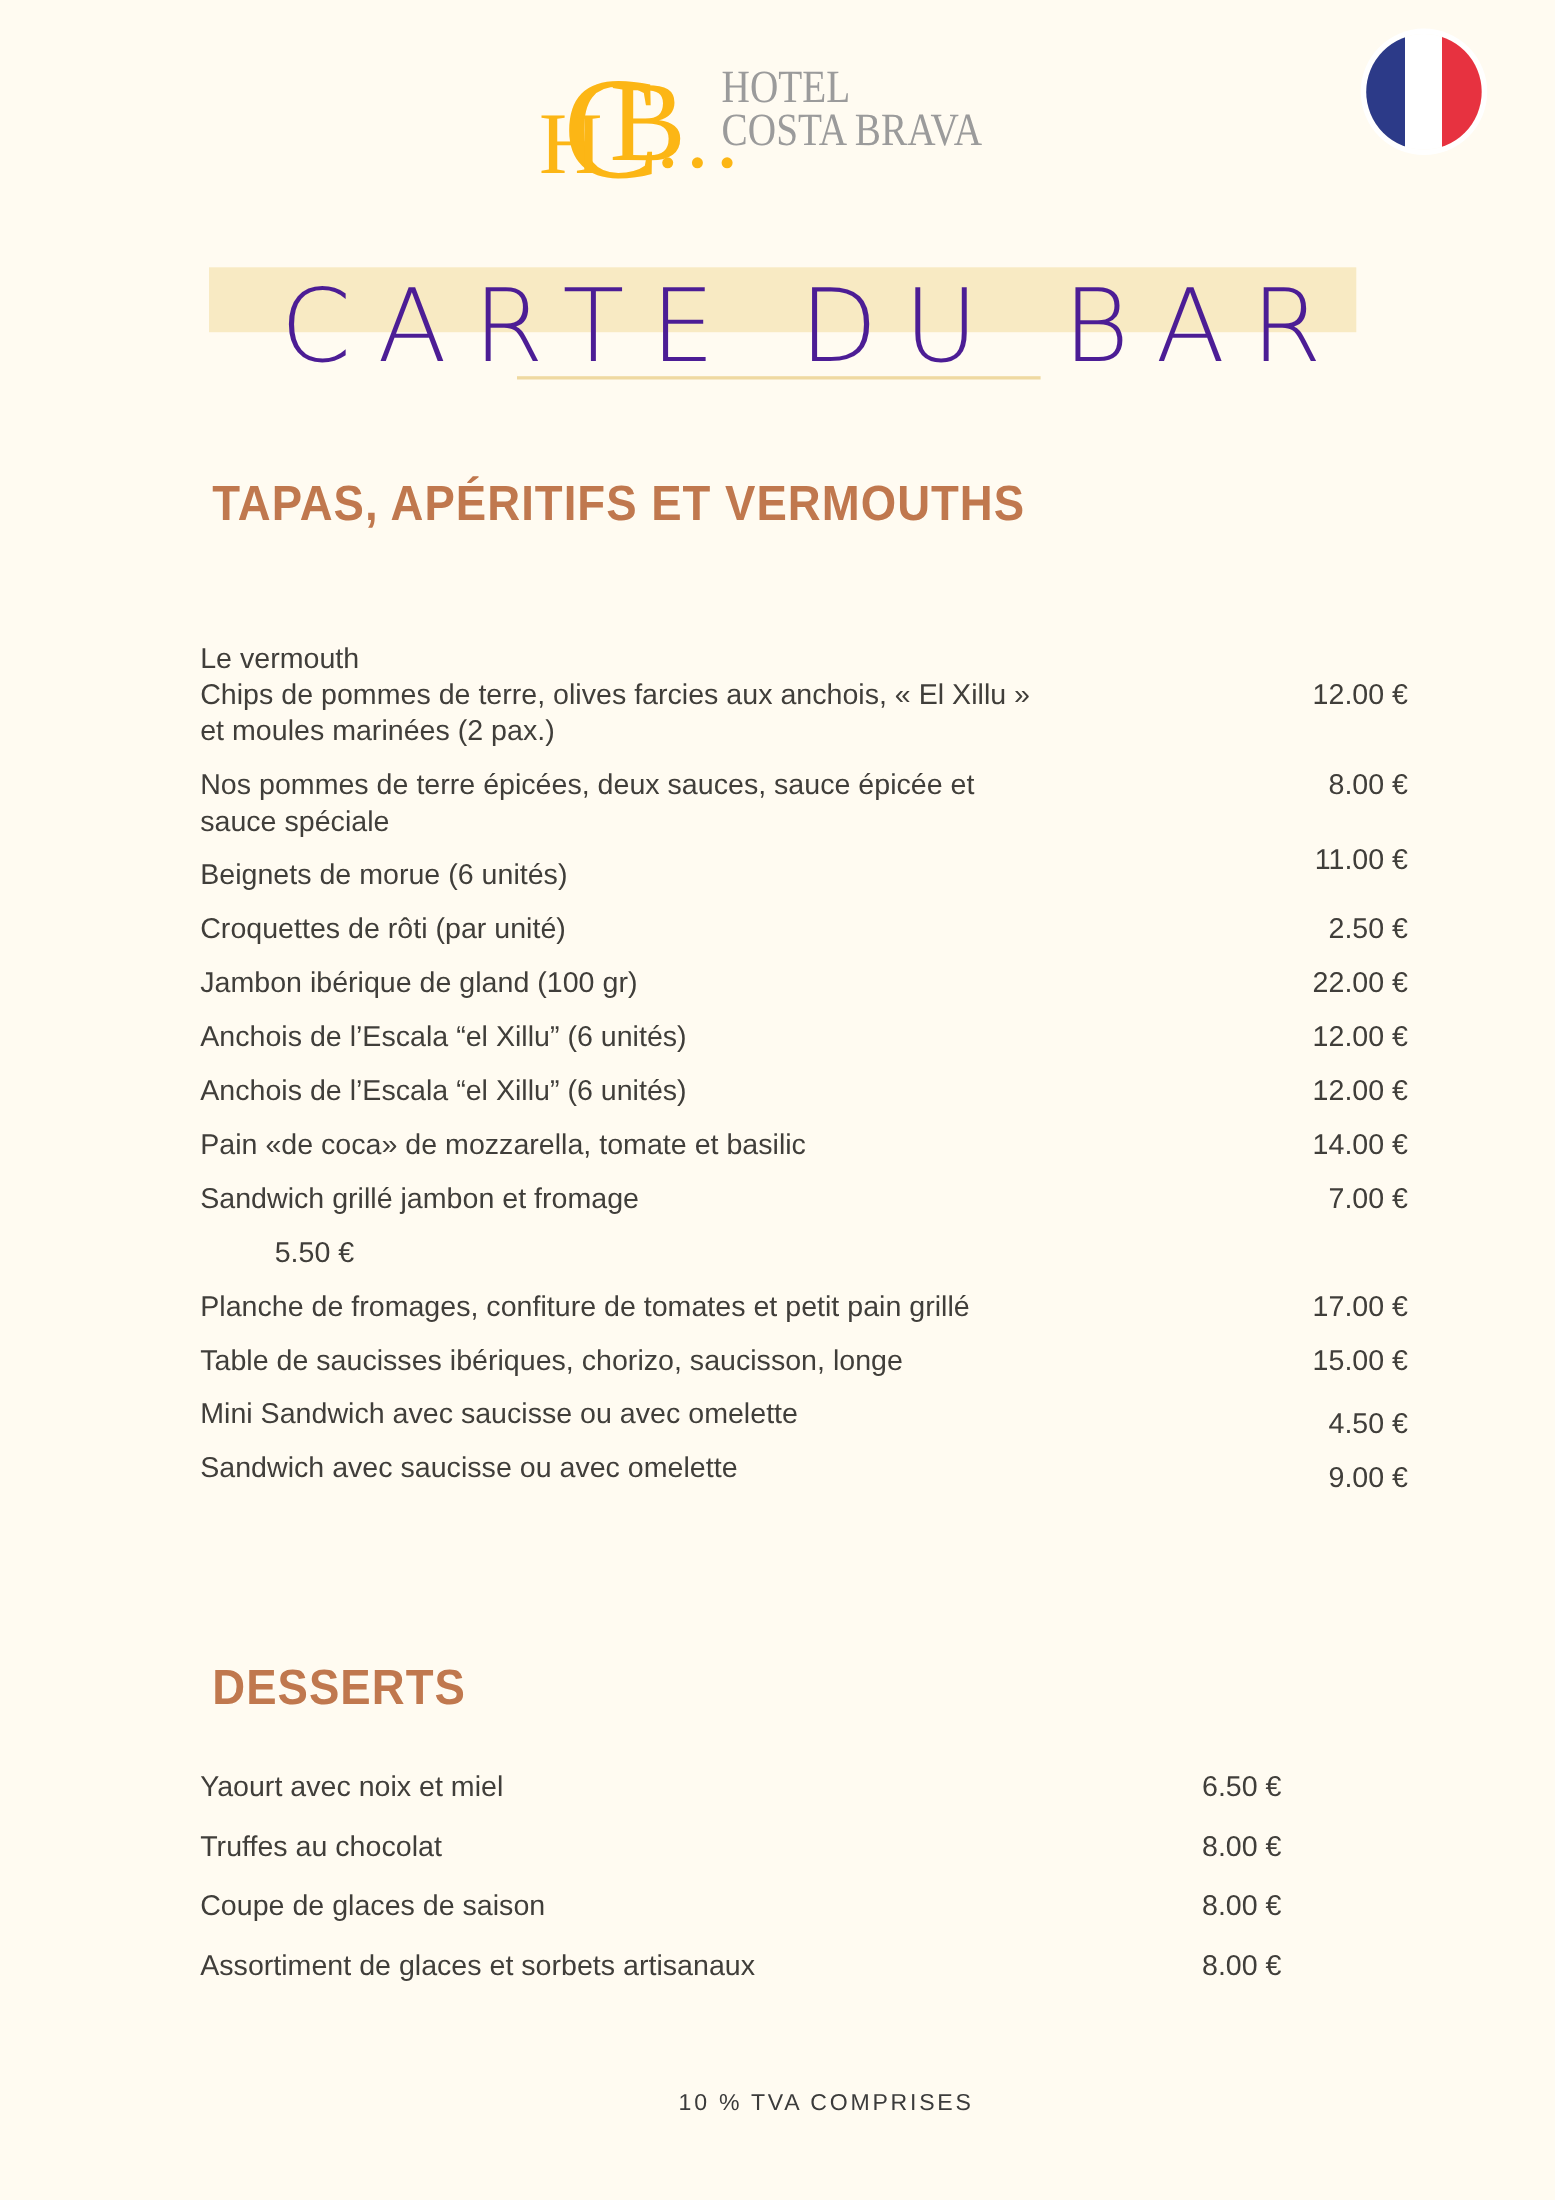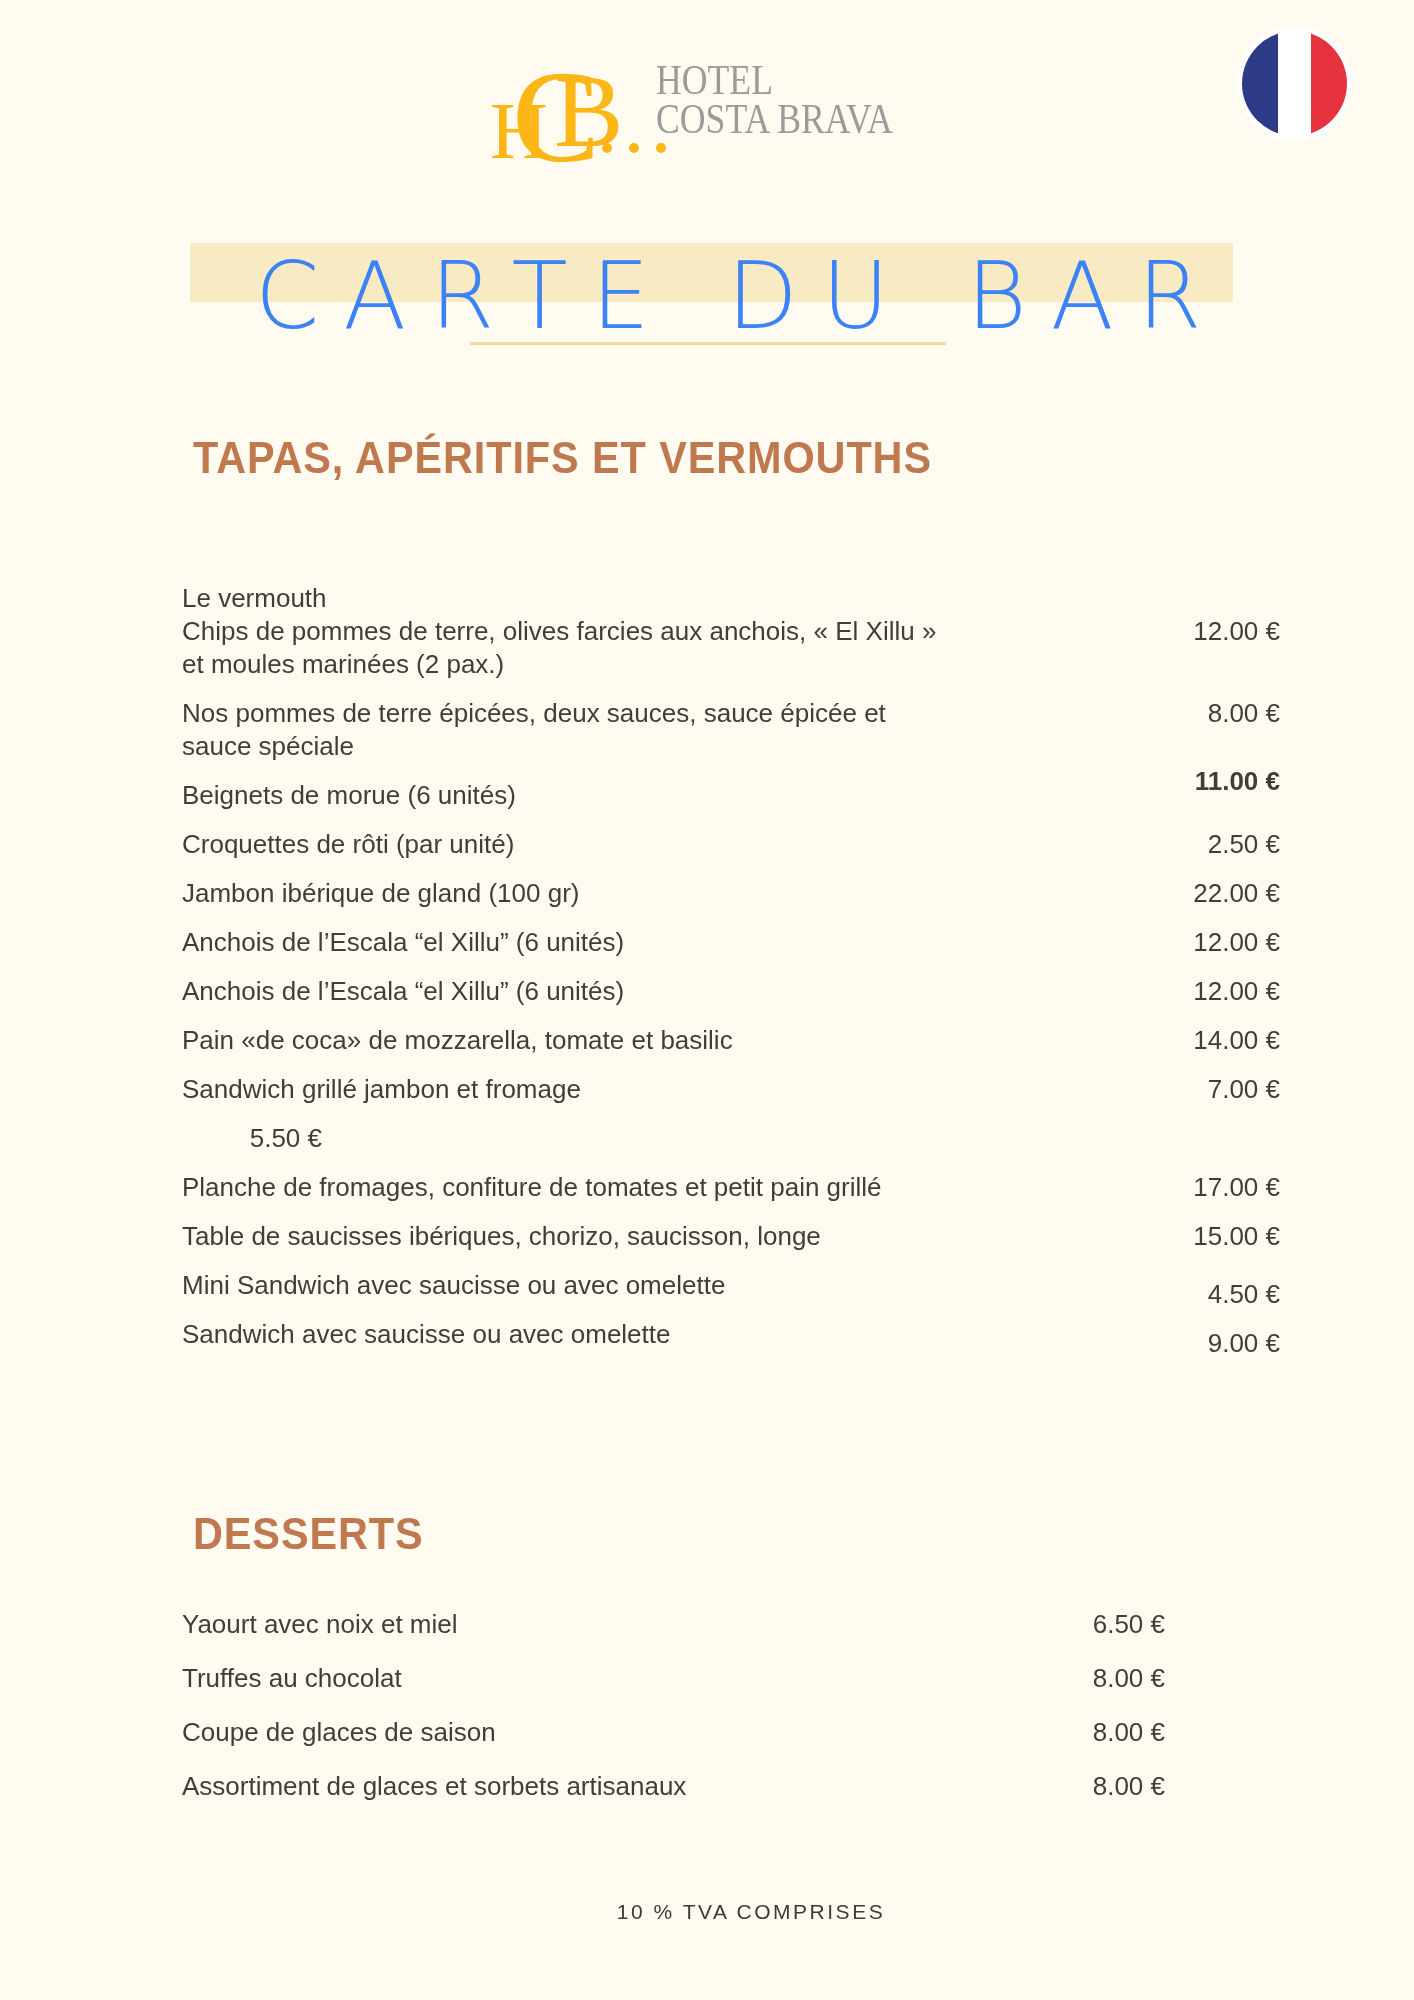--- a/index.html
+++ b/index.html
@@ -20,39 +20,39 @@
   .logo-dots .dot{width:10px;height:10px;border-radius:50%;background:#FCB615;}
 
   .flag{position:absolute;left:1242px;top:31px;width:105px;height:105px;border-radius:50%;
         background:linear-gradient(90deg,#2C3A88 0 34%,#FFFFFF 34% 66%,#E73240 66% 100%);
         box-shadow:0 0 0 5px #FFFFFF;}
 
   
   .title-wrap{position:absolute;left:0;top:180px;width:1414px;height:130px;}
   .title-highlight{position:absolute;left:190px;top:63px;width:1043px;height:59px;background:#F8EAC3;}
   .title-text{position:absolute;left:255px;top:0;width:1000px;font-size:92px;line-height:110px;
-              font-weight:200;letter-spacing:24px;color:#3b82f6;white-space:nowrap;
+              font-weight:200;letter-spacing:24px;color:#4c1d95;white-space:nowrap;
               font-family:"DejaVu Sans","Liberation Sans",sans-serif;}
   .divider{position:absolute;left:470px;top:342px;width:476px;height:3px;background:#EFD9A1;}
 
   
   .menu-section{position:absolute;left:182px;}
   .section-tapas{top:432px;width:1098px;}
   .section-desserts{top:1508px;width:983px;}
   .section-heading{margin:0 0 0 11px;font-size:45px;line-height:52px;font-weight:700;
                    letter-spacing:1px;color:#C0784E;transform:scaleX(0.92);transform-origin:left;
                    white-space:nowrap;}
   .items{margin-top:98px;}
   .section-desserts .items{margin-top:48px;}
   .menu-row{display:flex;align-items:flex-start;margin-bottom:16px;font-size:26px;line-height:33px;}
   .section-desserts .menu-row{margin-bottom:21px;}
   .menu-row .name{flex:1;padding-right:24px;white-space:pre-line;}
   .menu-row .price{min-width:140px;text-align:right;white-space:nowrap;}
   .section-tapas .menu-row:nth-child(1){margin-bottom:0;align-items:flex-end;}
-  .section-tapas .menu-row:nth-child(4) .price{transform:translateY(-14px);font-weight:bold;}
+  .section-tapas .menu-row:nth-child(4) .price{transform:translateY(-14px);}
   .section-tapas .menu-row:nth-child(14) .price,
   .section-tapas .menu-row:nth-child(15) .price{transform:translateY(9px);}
 
   
   .footer{position:absolute;left:0;top:1900px;width:1414px;text-align:center;font-size:21px;
           letter-spacing:2.5px;color:#3B3B3B;padding-left:44px;}
 </style>
 </head>
 <body>
 

